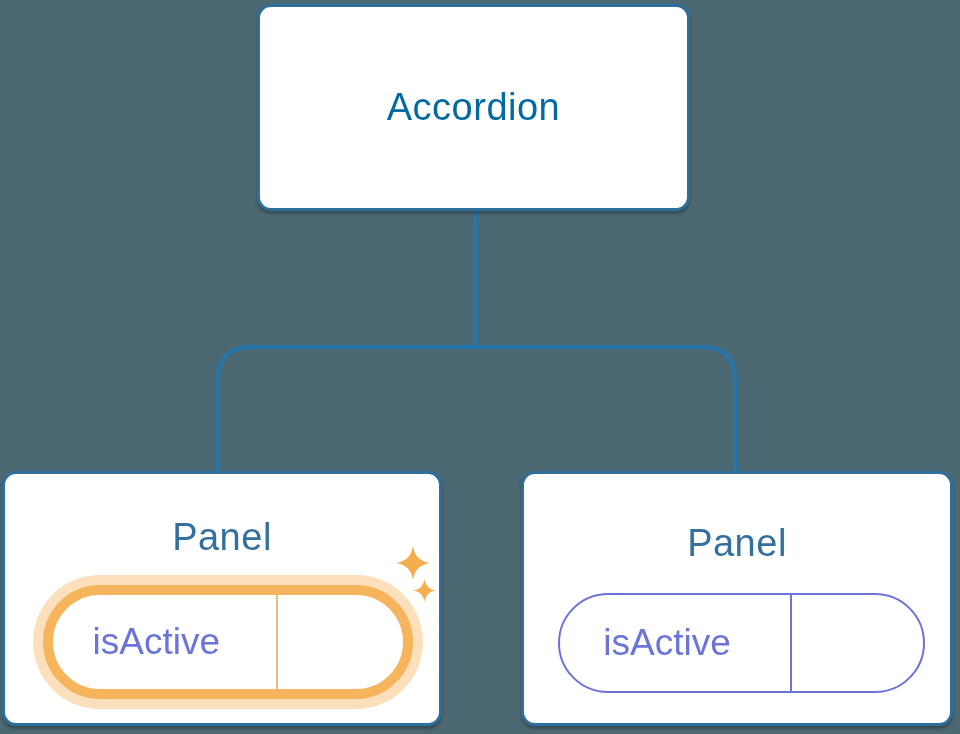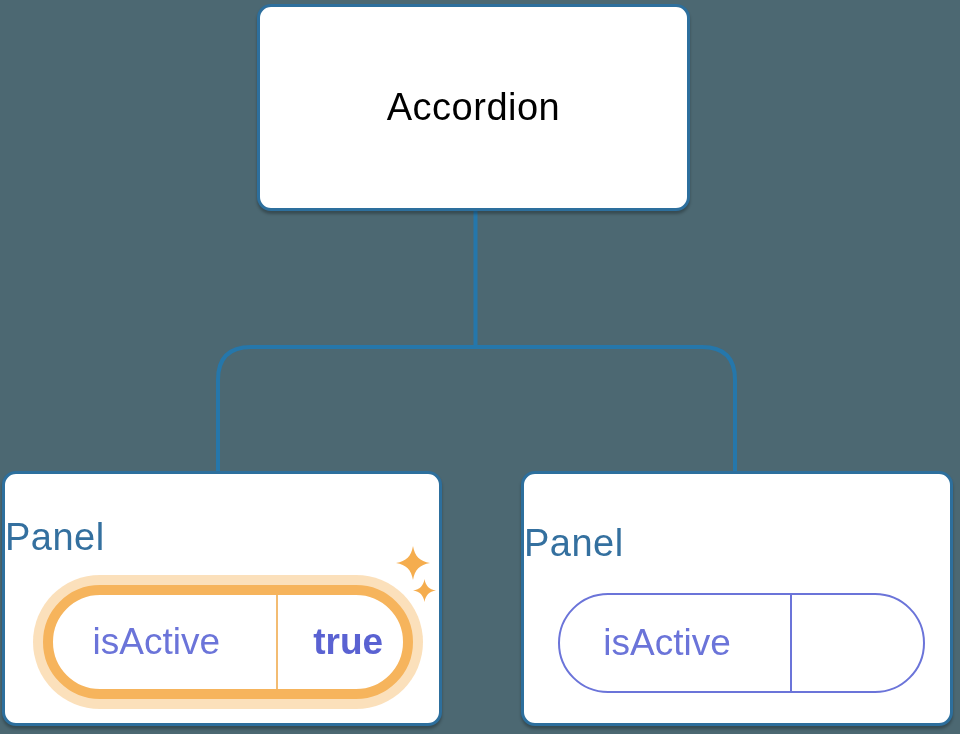--- a/index.html
+++ b/index.html
@@ -33,42 +33,42 @@
   .node-root {
     left: 257px;
     top: 4px;
     width: 433px;
     height: 207px;
     display: flex;
     align-items: center;
     justify-content: center;
   }
   .node-label {
-    color: #000000;
+    color: #0369a1;
     font-size: 38px;
     font-weight: 500;
     letter-spacing: 0.5px;
   }
   .panel-left {
     left: 2px;
     top: 471px;
     width: 440px;
     height: 255px;
   }
   .panel-right {
     left: 521px;
     top: 471px;
     width: 432px;
     height: 255px;
   }
   .panel-title {
     position: absolute;
     left: 0;
     width: 100%;
-    text-align: left;
+    text-align: center;
     color: #34709f;
     font-size: 38px;
     font-weight: 500;
     letter-spacing: 0.5px;
   }
   .panel-left .panel-title { top: 42px; }
   .panel-right .panel-title { top: 48px; }
 
   .pill {
     position: absolute;
@@ -157,23 +157,20 @@
       <svg viewBox="0 0 32 32" width="23" height="23" xmlns="http://www.w3.org/2000/svg">
         <path d="M16 0 C17.6 9.6 22.4 14.4 32 16 C22.4 17.6 17.6 22.4 16 32 C14.4 22.4 9.6 17.6 0 16 C9.6 14.4 14.4 9.6 16 0 Z" fill="#f5ad4e"></path>
       </svg>
     </span>
 
     <div class="pill pill-active">
       <div class="pill-cell pill-cell-key">
         <span class="state-text">isActive</span>
       </div>
       <div class="pill-divider-active"></div>
-      <div class="pill-cell pill-cell-value">
-        <span class="state-text-bold">true</span>
-      </div>
     </div>
   </div>
 
   <div class="node panel-right">
     <div class="panel-title">Panel</div>
 
     <div class="pill pill-inactive">
       <div class="pill-cell pill-cell-key">
         <span class="state-text">isActive</span>
       </div>

